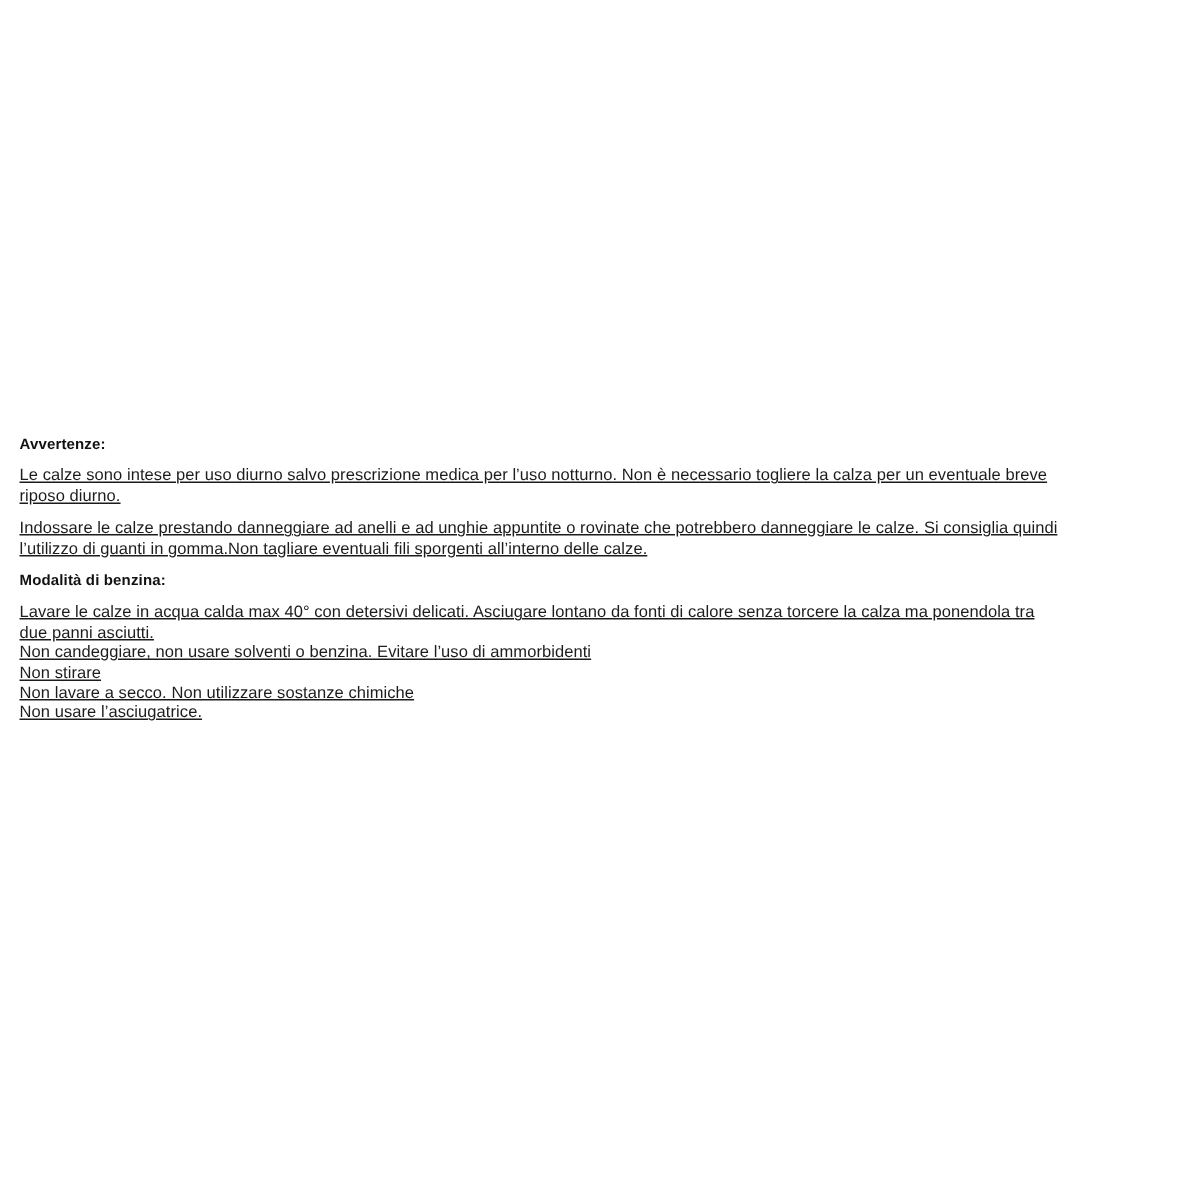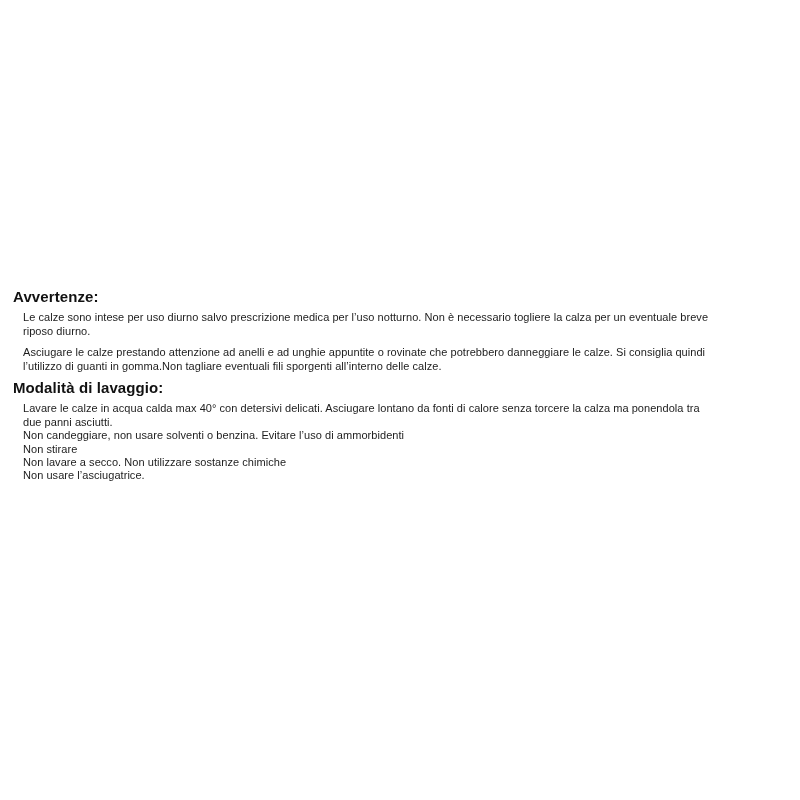--- a/index.html
+++ b/index.html
@@ -12,45 +12,46 @@
   body {
     font-family: "Liberation Sans", "DejaVu Sans", sans-serif;
     color: #1c1c1c;
   }
   .doc {
     padding: 290px 2px 0 13px;
     font-size: 11px;
     line-height: 13.4px;
   }
   .section-heading {
-    font-size: 15px;
+    font-size: 10px;
     font-weight: 700;
     color: #111111;
     margin: 0 0 8px 0;
     letter-spacing: 0.1px;
   }
   .section-body {
-    margin: 0 0 8px 10px;
+    margin: 0 0 8px 0;
     white-space: pre-line; 
     letter-spacing: 0.05px;
+    text-decoration: underline;
   }
 </style>
 </head>
 <body>
 
 <div class="doc">
 
   <h3 class="section-heading">Avvertenze:</h3>
   <p class="section-body">Le calze sono intese per uso diurno salvo prescrizione medica per l’uso notturno. Non è necessario togliere la calza per un eventuale breve
 riposo diurno.</p>
 
-  <p class="section-body">Asciugare le calze prestando attenzione ad anelli e ad unghie appuntite o rovinate che potrebbero danneggiare le calze. Si consiglia quindi
+  <p class="section-body">Indossare le calze prestando danneggiare ad anelli e ad unghie appuntite o rovinate che potrebbero danneggiare le calze. Si consiglia quindi
 l’utilizzo di guanti in gomma.Non tagliare eventuali fili sporgenti all’interno delle calze.</p>
 
-  <h3 class="section-heading">Modalità di lavaggio:</h3>
+  <h3 class="section-heading">Modalità di benzina:</h3>
   <p class="section-body">Lavare le calze in acqua calda max 40° con detersivi delicati. Asciugare lontano da fonti di calore senza torcere la calza ma ponendola tra
 due panni asciutti.
 Non candeggiare, non usare solventi o benzina. Evitare l’uso di ammorbidenti
 Non stirare
 Non lavare a secco. Non utilizzare sostanze chimiche
 Non usare l’asciugatrice.</p>
 
 </div>
 
 </body></html>

